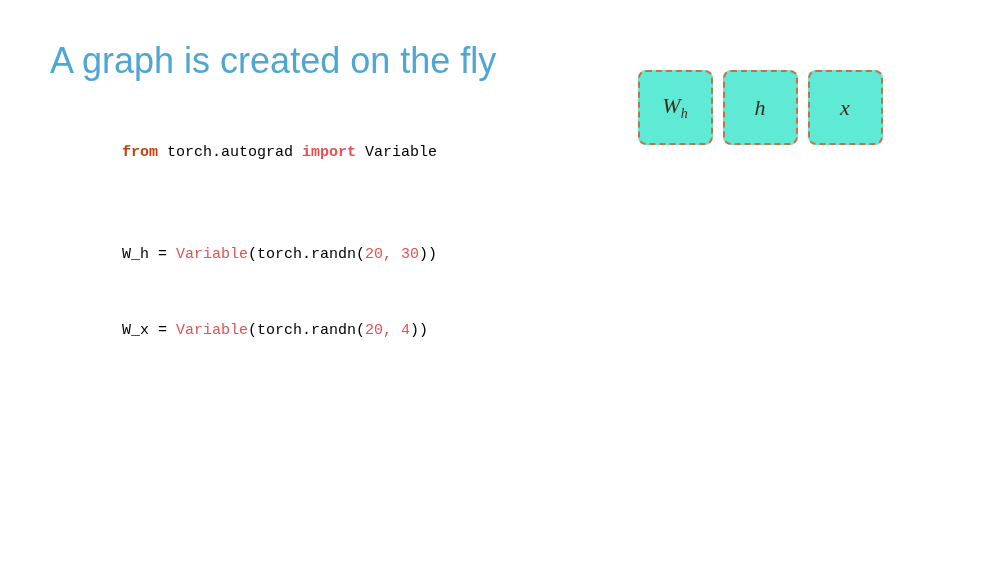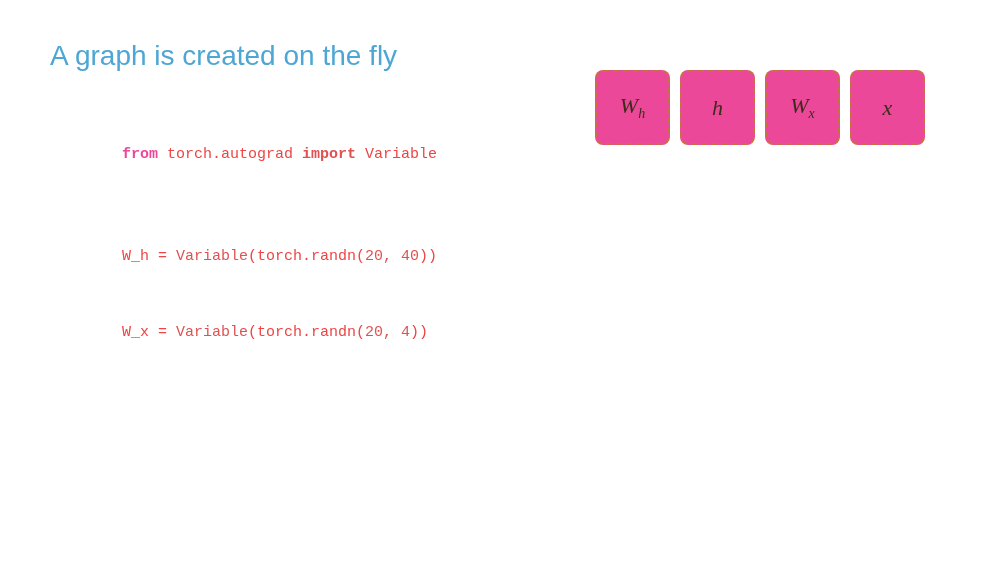--- a/index.html
+++ b/index.html
@@ -20,56 +20,56 @@
     }
 
     .left-panel {
       flex: 1;
       display: flex;
       flex-direction: column;
       gap: 20px;
     }
 
     .slide-title {
-      font-size: 28px;
+      font-size: 36px;
       font-weight: 400;
       color: #4da6d4;
-      margin-bottom: 24px;
+      margin-bottom: 12px;
       font-family: 'Arial', sans-serif;
     }
 
     .code-block {
       font-family: 'Courier New', Courier, monospace;
       font-size: 15px;
       line-height: 1.7;
     }
 
     .code-line {
       display: block;
       white-space: pre;
     }
 
-    .kw-from { color: #ec4899; font-weight: bold; text-align: right; }
+    .kw-from { color: #c2410c; font-weight: bold; text-align: right; }
     .kw-import { color: #e05252; font-weight: bold; }
-    .kw-black { color: #ef4444; text-align: right; }
+    .kw-black { color: #000000; text-align: right; }
     .kw-orange { color: #e05252; }
 
     .right-panel {
       width: 380px;
       display: flex;
       align-items: flex-start;
       justify-content: center;
       padding-top: 30px;
       gap: 10px;
     }
 
     .var-box {
       width: 75px;
       height: 75px;
-      background-color: #ec4899;
+      background-color: #5eead4;
       border-radius: 8px;
       border: 2px dashed #c97040;
       display: flex;
       align-items: center;
       justify-content: center;
       font-size: 22px;
       color: #3d2b1a;
       font-family: 'Georgia', serif;
       font-style: italic;
     }
@@ -91,42 +91,39 @@
 
       <span class="code-line">
         <span class="kw-from">from</span><span class="kw-black"> torch.autograd </span><span class="kw-import">import</span><span class="kw-black"> Variable</span>
       </span>
 
       <span class="code-line">&nbsp;</span>
 
 
 
       <span class="code-line">
-        <span class="kw-black">W_h = </span><span class="kw-orange">Variable</span><span class="kw-black">(torch.randn(</span><span class="kw-orange">20, 40</span><span class="kw-black">))</span>
+        <span class="kw-black">W_h = </span><span class="kw-orange">Variable</span><span class="kw-black">(torch.randn(</span><span class="kw-orange">20, 30</span><span class="kw-black">))</span>
       </span>
 
       <span class="code-line">
         <span class="kw-black">W_x = </span><span class="kw-orange">Variable</span><span class="kw-black">(torch.randn(</span><span class="kw-orange">20, 4</span><span class="kw-black">))</span>
       </span>
 
     </div>
   </div>
 
   <div class="right-panel">
 
     <div class="var-box">
       <span>W<sub class="sub">h</sub></span>
     </div>
 
     <div class="var-box">
       <span>h</span>
     </div>
 
-    <div class="var-box">
-      <span>W<sub class="sub">x</sub></span>
-    </div>
 
     <div class="var-box">
       <span>x</span>
     </div>
 
   </div>
 </div>
 
 </body></html>

